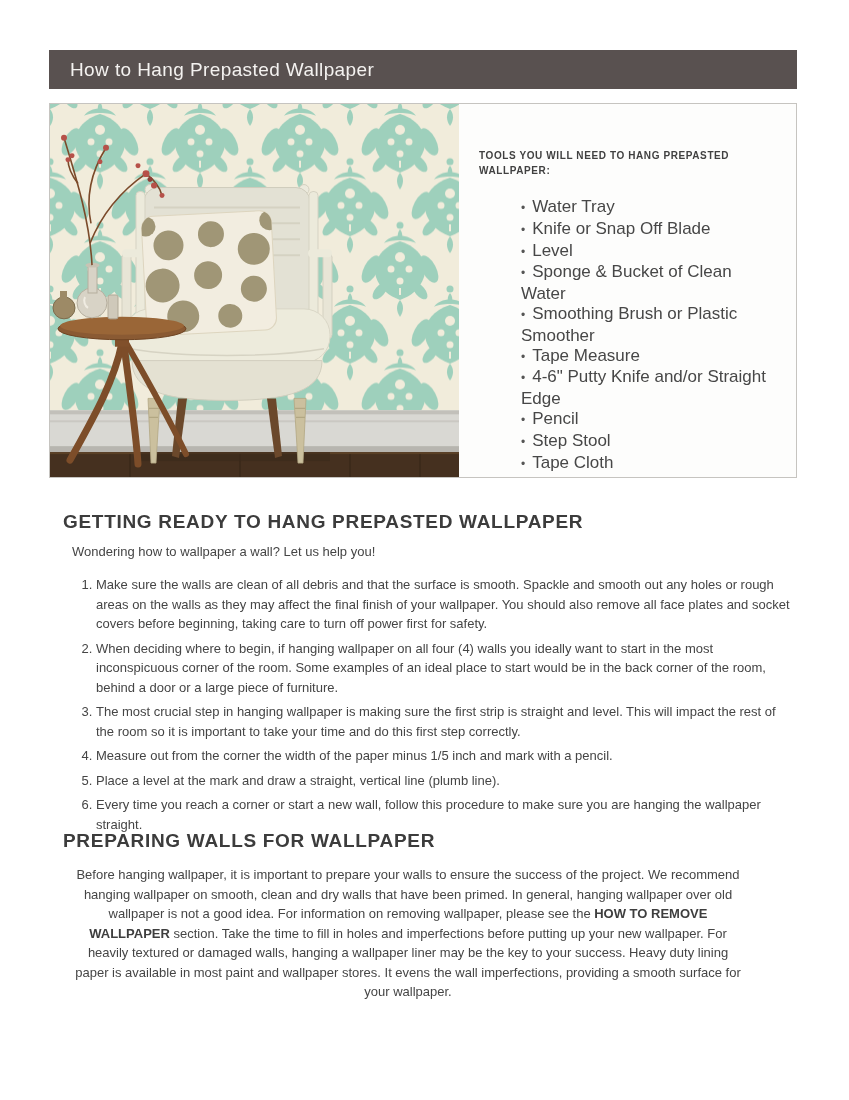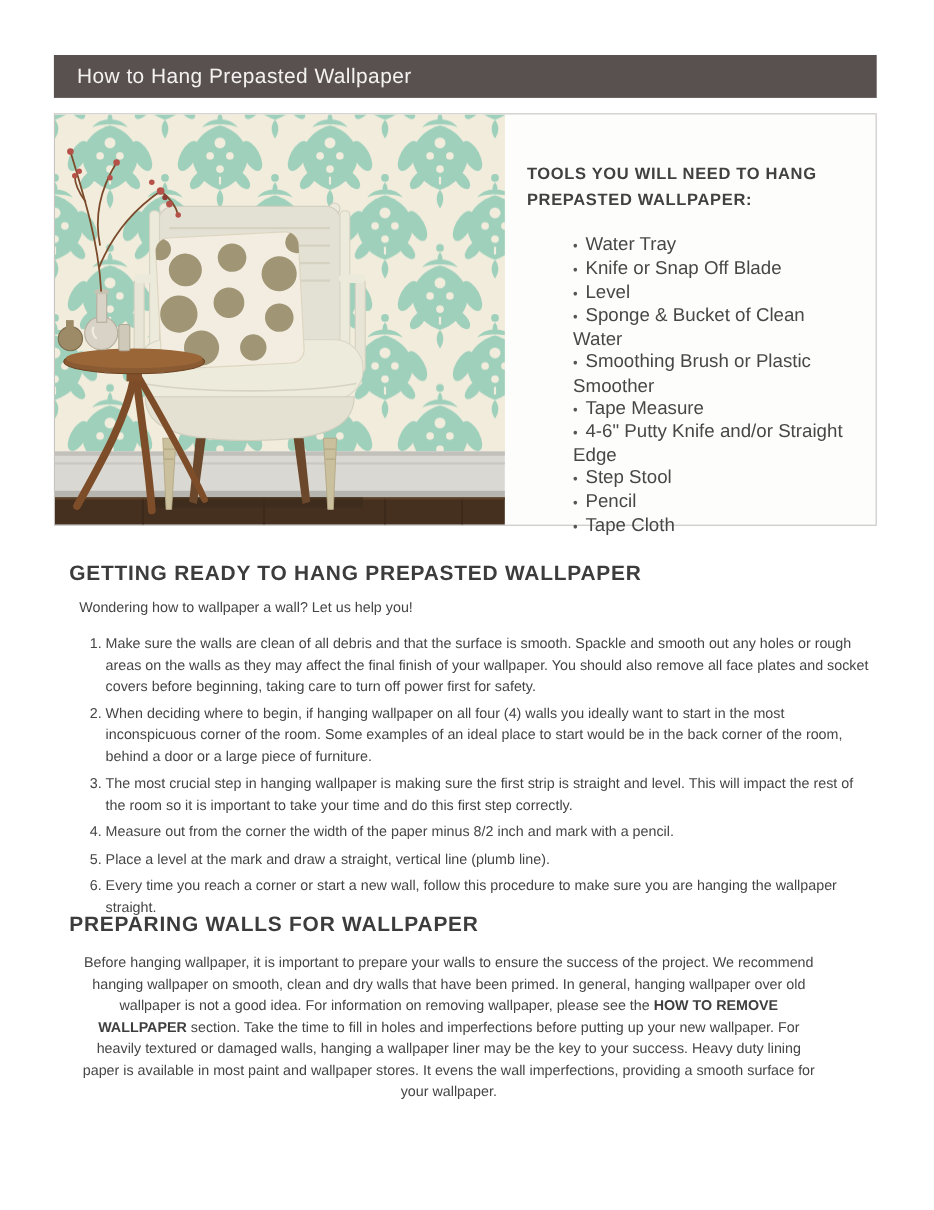--- a/index.html
+++ b/index.html
@@ -34,21 +34,21 @@
     color:#f4f2f0;font-size:19px;font-weight:400;letter-spacing:0.4px;
   }
   .hero{
     position:absolute;left:49px;top:103px;width:748px;height:375px;
     display:flex;background:var(--panel-bg);
     border:1px solid var(--border);box-sizing:border-box;
   }
   .hero-photo{flex:0 0 409px;width:409px;height:100%;display:block;}
   .tools-panel{flex:1;box-sizing:border-box;padding:44px 18px 0 20px;}
   .tools-title{
-    margin:0;font-size:15px;font-weight:700;letter-spacing:0.6px;
+    margin:0;font-size:10px;font-weight:700;letter-spacing:0.6px;
     color:#414141;line-height:1.5;max-width:285px;
   }
   .tools-list{margin:19px 0 0 0;padding:0 0 0 42px;list-style:none;}
   .tools-list li{font-size:17px;line-height:19.8px;color:#474747;}
   .tools-list li::before{content:"•";margin-right:7px;font-size:12px;color:#555;}
   .section{position:absolute;left:63px;}
   .section-getting{top:511px;width:734px;}
   .section-preparing{top:830px;width:690px;}
   .section-heading{
     margin:0;font-size:19px;font-weight:700;letter-spacing:0.7px;
@@ -215,35 +215,35 @@
     <aside class="tools-panel">
       <h2 class="tools-title">TOOLS YOU WILL NEED TO HANG PREPASTED WALLPAPER:</h2>
       <ul class="tools-list">
         <li>Water Tray</li>
         <li>Knife or Snap Off Blade</li>
         <li>Level</li>
         <li>Sponge &amp; Bucket of Clean Water</li>
         <li>Smoothing Brush or Plastic Smoother</li>
         <li>Tape Measure</li>
         <li>4-6" Putty Knife and/or Straight Edge</li>
+        <li>Pencil</li>
         <li>Step Stool</li>
-        <li>Pencil</li>
         <li>Tape Cloth</li>
       </ul>
     </aside>
   </div>
 
   <section class="section section-getting">
     <h2 class="section-heading">GETTING READY TO HANG PREPASTED WALLPAPER</h2>
     <p class="intro">Wondering how to wallpaper a wall? Let us help you!</p>
     <ol class="steps">
       <li>Make sure the walls are clean of all debris and that the surface is smooth. Spackle and smooth out any holes or rough areas on the walls as they may affect the final finish of your wallpaper. You should also remove all face plates and socket covers before beginning, taking care to turn off power first for safety.</li>
       <li>When deciding where to begin, if hanging wallpaper on all four (4) walls you ideally want to start in the most inconspicuous corner of the room. Some examples of an ideal place to start would be in the back corner of the room, behind a door or a large piece of furniture.</li>
       <li>The most crucial step in hanging wallpaper is making sure the first strip is straight and level. This will impact the rest of the room so it is important to take your time and do this first step correctly.</li>
-      <li>Measure out from the corner the width of the paper minus 8/2 inch and mark with a pencil.</li>
+      <li>Measure out from the corner the width of the paper minus 1/5 inch and mark with a pencil.</li>
       <li>Place a level at the mark and draw a straight, vertical line (plumb line).</li>
       <li>Every time you reach a corner or start a new wall, follow this procedure to make sure you are hanging the wallpaper straight.</li>
     </ol>
   </section>
 
   <section class="section section-preparing">
     <h2 class="section-heading">PREPARING WALLS FOR WALLPAPER</h2>
     <p class="prep-para"><span>Before hanging wallpaper, it is important to prepare your walls to ensure the success of the project. We recommend hanging wallpaper on smooth, clean and dry walls that have been primed. In general, hanging wallpaper over old wallpaper is not a good idea. For information on removing wallpaper, please see the </span><b>HOW TO REMOVE WALLPAPER</b><span> section. Take the time to fill in holes and imperfections before putting up your new wallpaper. For heavily textured or damaged walls, hanging a wallpaper liner may be the key to your success. Heavy duty lining paper is available in most paint and wallpaper stores. It evens the wall imperfections, providing a smooth surface for your wallpaper.</span></p>
   </section>
 

